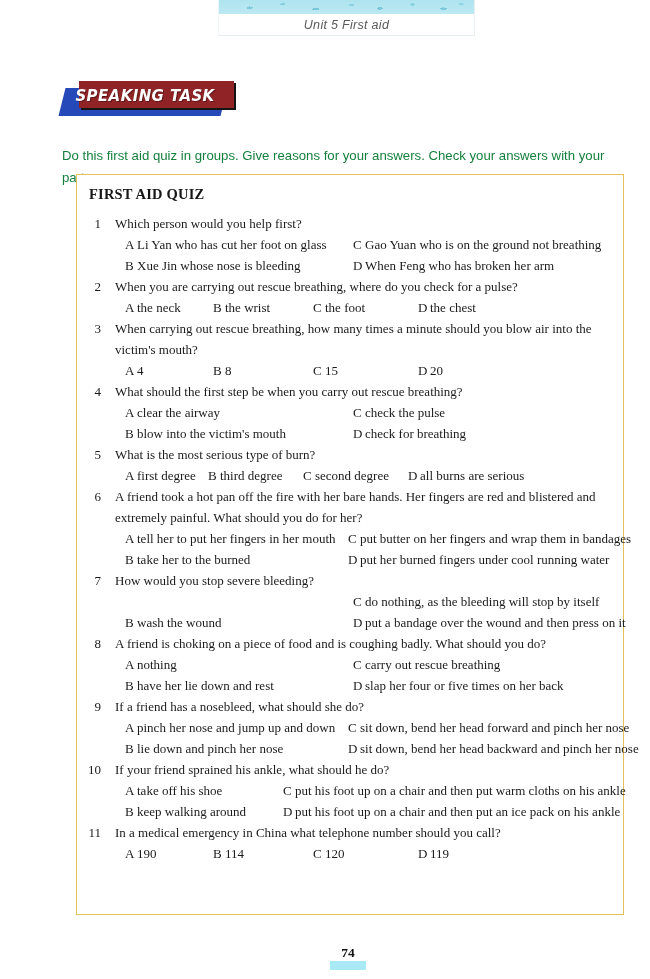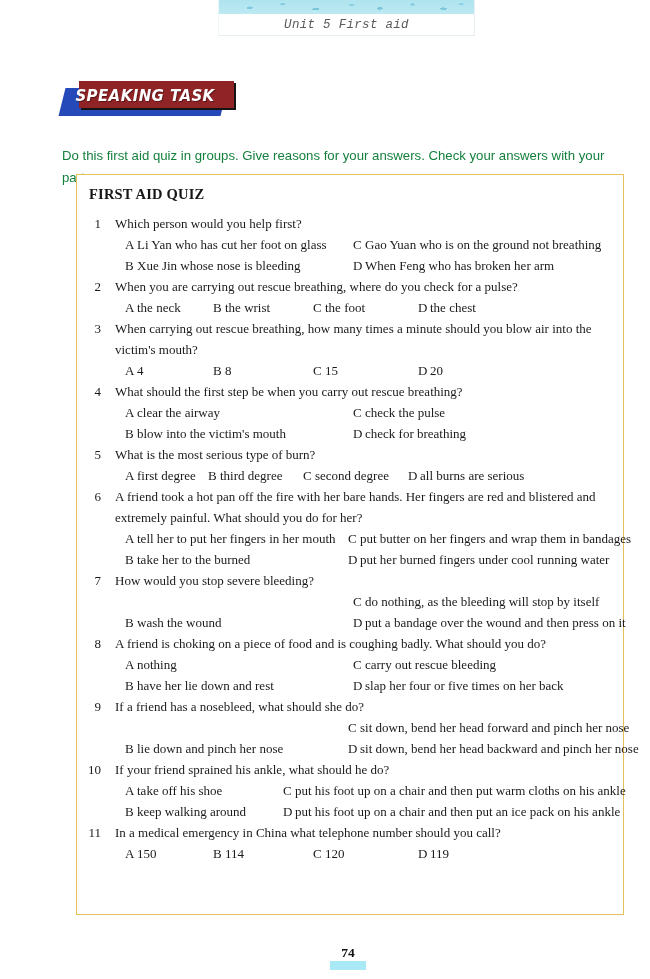--- a/index.html
+++ b/index.html
@@ -46,21 +46,21 @@
       linear-gradient(180deg, #aee4ef 0%, #bde9f2 100%);
   }
   #unit-header .unit-title {
     position: absolute;
     left: 0;
     top: 14px;
     width: 100%;
     height: 34px;
     line-height: 22px;
     text-align: center;
-    font-family: Liberation Mono, monospace;
+    font-family: Liberation Sans, sans-serif;
     font-style: italic;
     font-size: 12.5px;
     color: #5a5a5a;
     letter-spacing: 0.3px;
   }
 
   
   #speaking-task-banner {
     position: absolute;
     left: 62px;
@@ -377,35 +377,36 @@
         </div>
       </div>
       <div class="question-block layout-2col-wide">
         <div class="q-row">
           <div class="q-num">8</div>
           <div class="q-text">A friend is choking on a piece of food and is coughing badly. What should you do?</div>
         </div>
         <div class="opts">
           <div class="opt-row">
             <div class="opt col-left"><span class="ltr">A</span><span>nothing</span></div>
-            <div class="opt col-right"><span class="ltr">C</span><span>carry out rescue bleeding</span></div>
+            <div class="opt col-right"><span class="ltr">C</span><span>carry out rescue breathing</span></div>
           </div>
           <div class="opt-row">
             <div class="opt col-left"><span class="ltr">B</span><span>have her lie down and rest</span></div>
             <div class="opt col-right"><span class="ltr">D</span><span>slap her four or five times on her back</span></div>
           </div>
         </div>
       </div>
       <div class="question-block layout-2col-tight">
         <div class="q-row">
           <div class="q-num">9</div>
           <div class="q-text">If a friend has a nosebleed, what should she do?</div>
         </div>
         <div class="opts">
           <div class="opt-row">
+            <div class="opt col-left"><span class="ltr">A</span><span>pinch her nose and jump up and down</span></div>
             <div class="opt col-right"><span class="ltr">C</span><span>sit down, bend her head forward and pinch her nose</span></div>
           </div>
           <div class="opt-row">
             <div class="opt col-left"><span class="ltr">B</span><span>lie down and pinch her nose</span></div>
             <div class="opt col-right"><span class="ltr">D</span><span>sit down, bend her head backward and pinch her nose</span></div>
           </div>
         </div>
       </div>
       <div class="question-block layout-2col-narrow">
         <div class="q-row">
@@ -423,21 +424,21 @@
           </div>
         </div>
       </div>
       <div class="question-block layout-4col">
         <div class="q-row">
           <div class="q-num">11</div>
           <div class="q-text">In a medical emergency in China what telephone number should you call?</div>
         </div>
         <div class="opts">
           <div class="opt-row">
-            <div class="opt c0"><span class="ltr">A</span><span>150</span></div>
+            <div class="opt c0"><span class="ltr">A</span><span>190</span></div>
             <div class="opt c1"><span class="ltr">B</span><span>114</span></div>
             <div class="opt c2"><span class="ltr">C</span><span>120</span></div>
             <div class="opt c3"><span class="ltr">D</span><span>119</span></div>
           </div>
         </div>
       </div>
     </div>
 </div>
 
 <div id="page-number-box">

